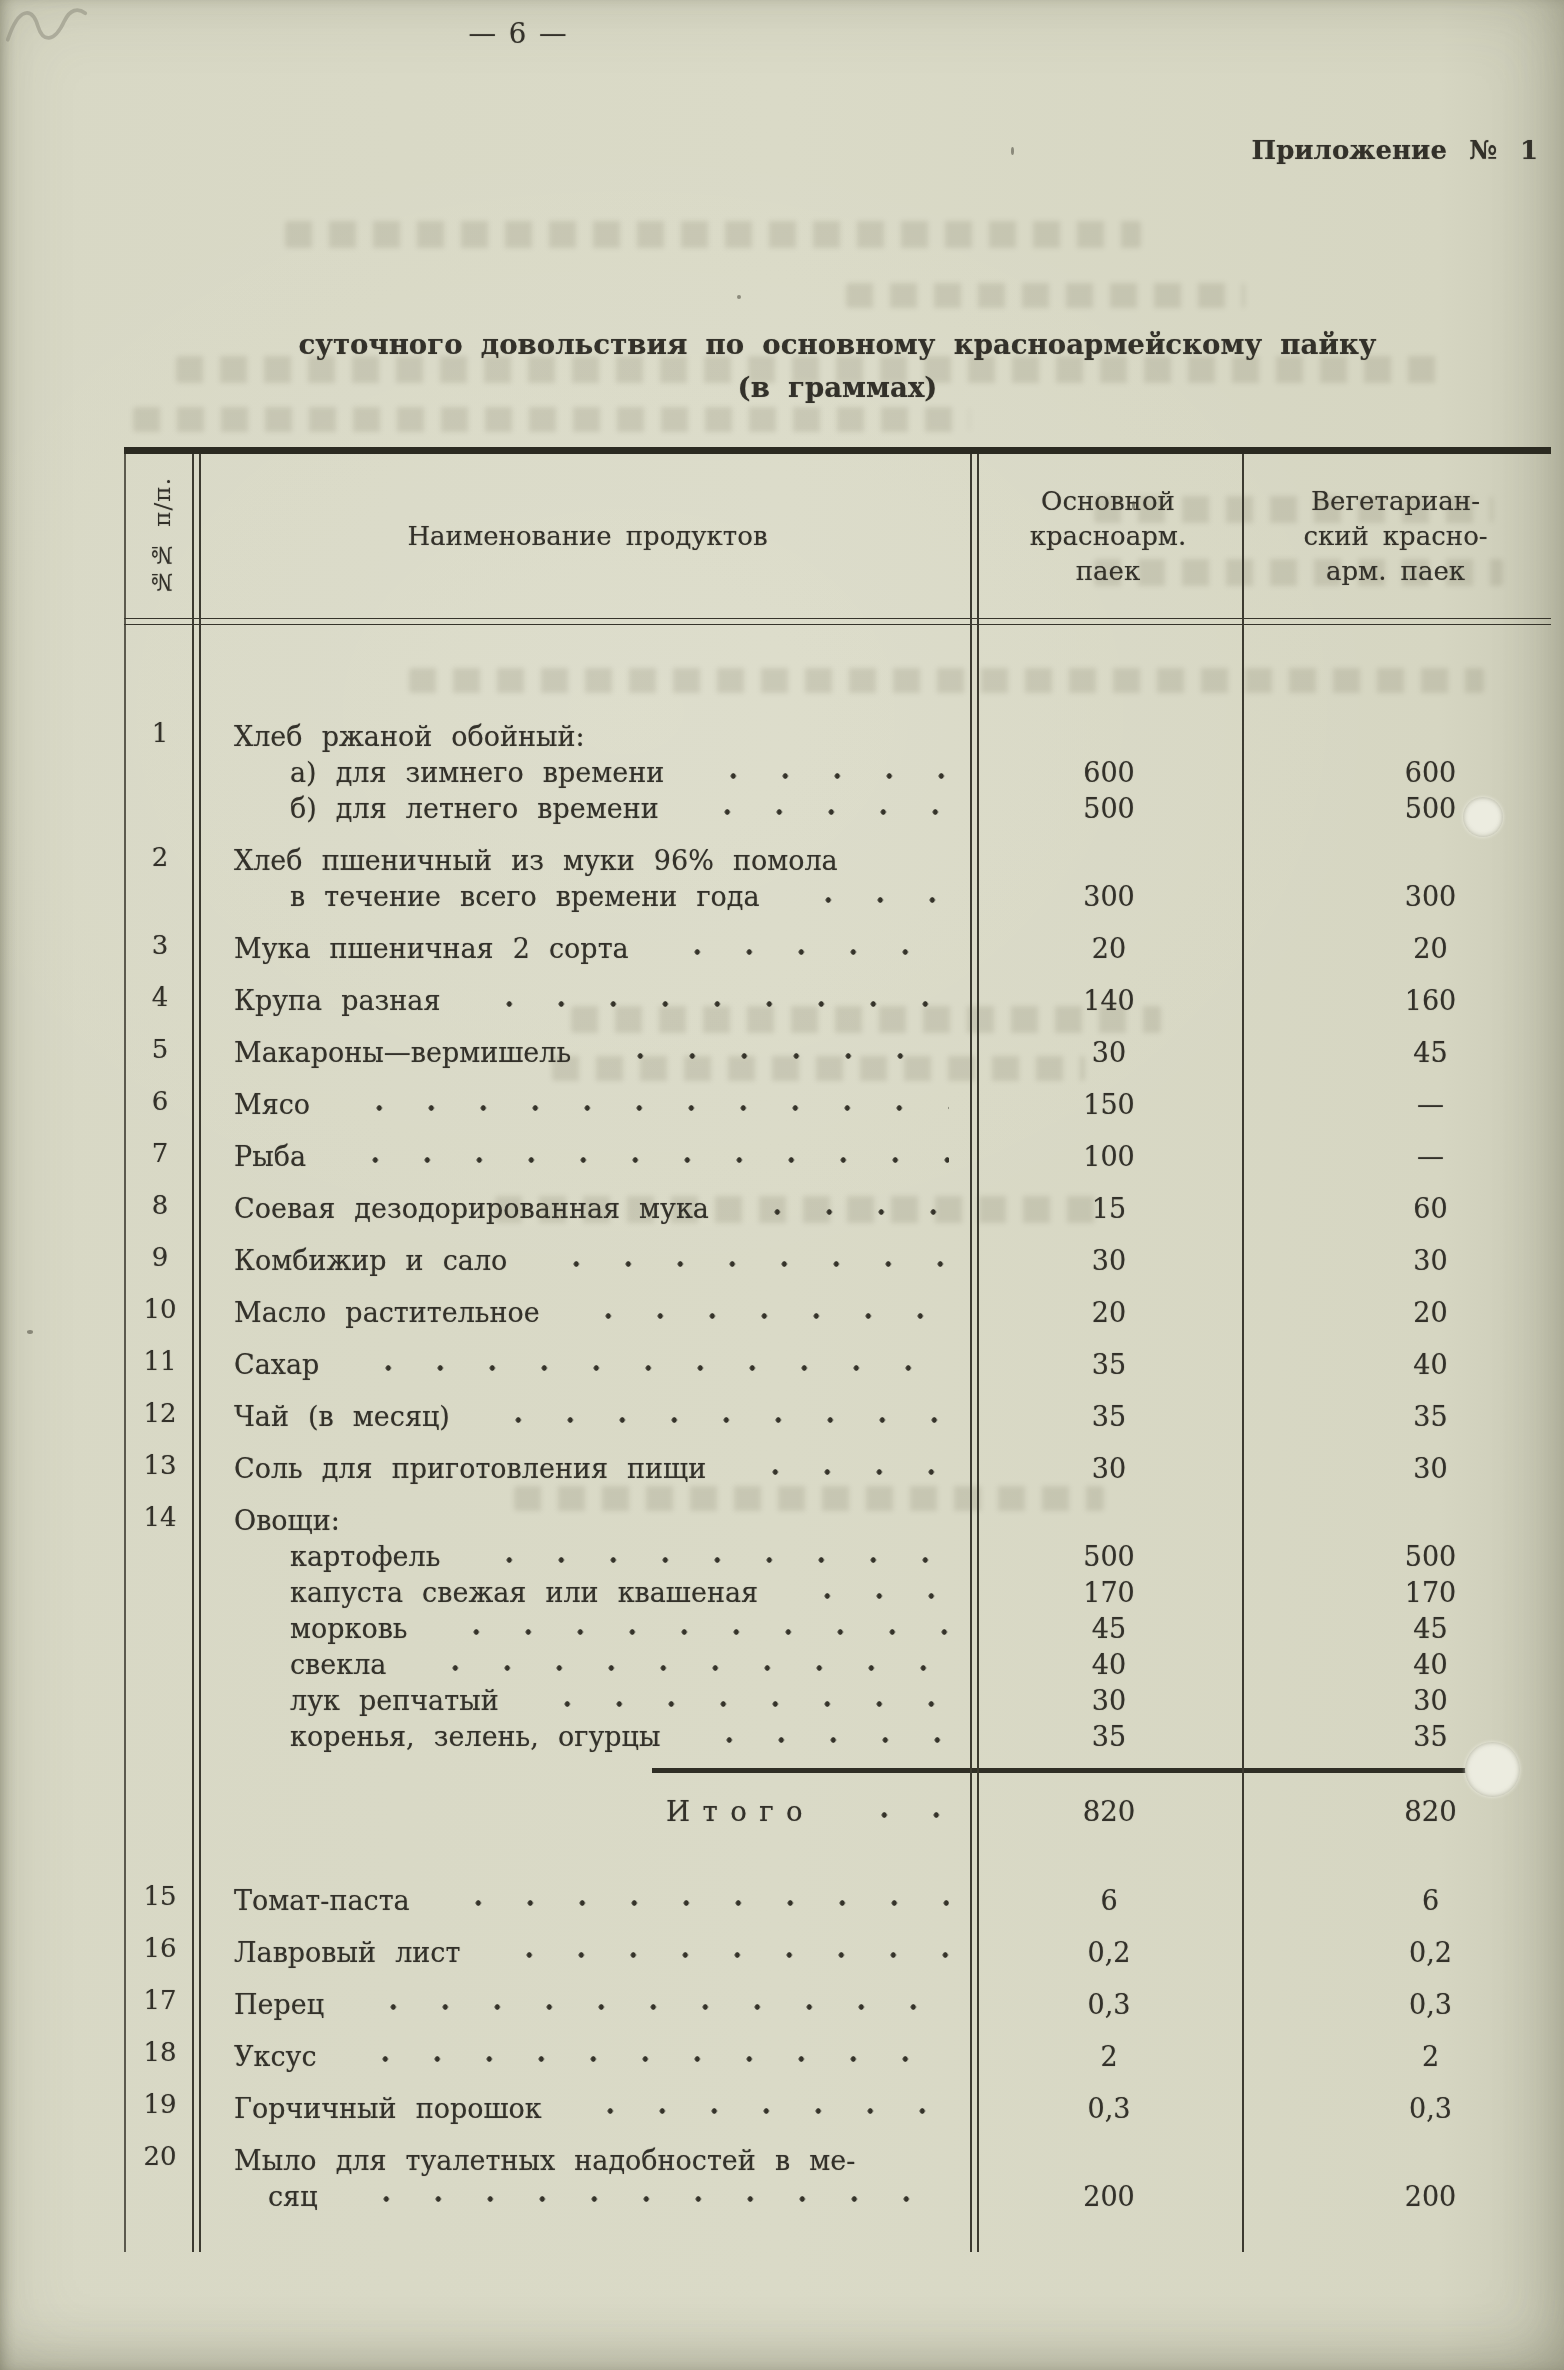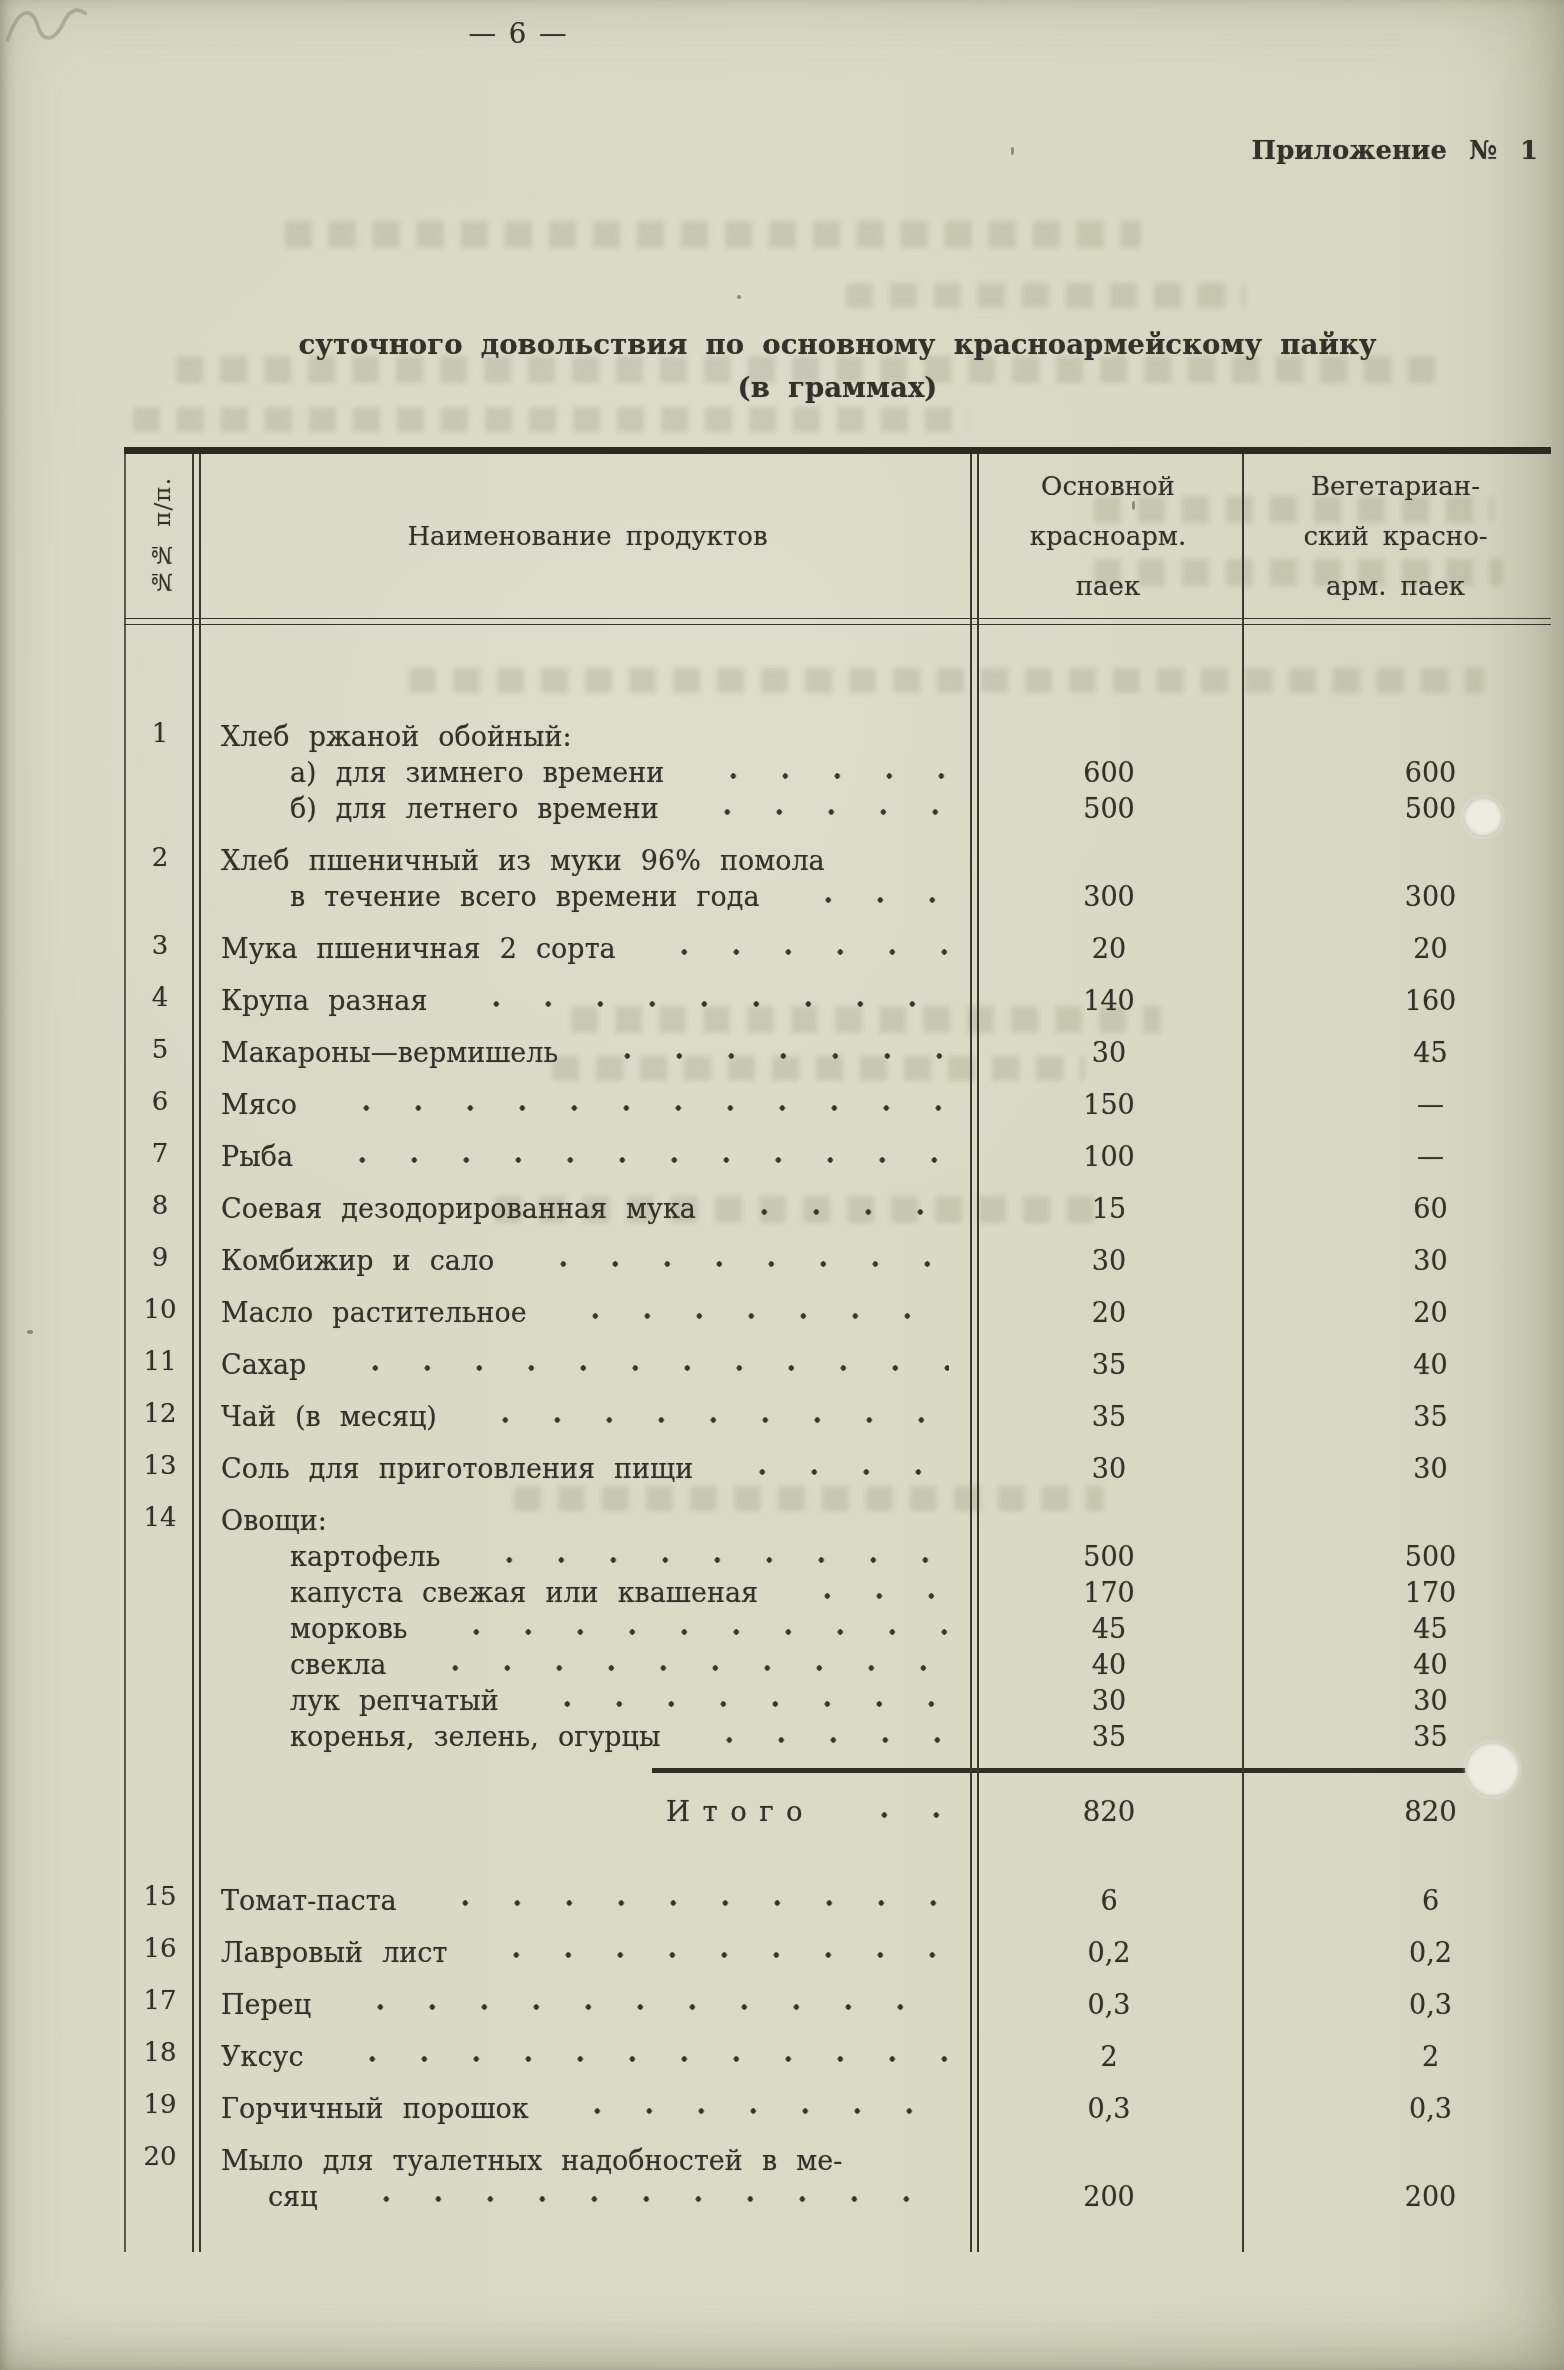--- a/index.html
+++ b/index.html
@@ -15,29 +15,29 @@
   }
   .ink { text-shadow: 0 0 1px rgba(43,41,33,.45); }
   .pagenum { position:absolute; top:17px; left:433px; width:171px; text-align:center; font-size:27.6px; letter-spacing:1.9px; }
   .annex { position:absolute; top:135px; right:27px; font-size:26px; font-weight:bold; word-spacing:13.3px; }
   .doc-title { position:absolute; top:241px; left:124px; width:1427px; text-align:center; font-size:35px; font-weight:bold; letter-spacing:2.9px; }
   .doc-sub { position:absolute; top:323px; left:124px; width:1427px; text-align:center; font-size:27.6px; font-weight:bold; line-height:43px; word-spacing:8.6px; }
 
   .table { position:absolute; left:124px; top:447px; width:1427px; height:1798px; border-top:7.6px solid #2b2a21; }
   .vl { position:absolute; top:0; bottom:0; width:1.9px; background:#3c3a30; }
   .thead { display:grid; grid-template-columns:76px 775px 266px 309px; align-items:center; height:164px; }
-  .th { text-align:center; font-size:26px; line-height:50px; white-space:pre-line; word-spacing:5.7px; }
+  .th { text-align:center; font-size:26px; line-height:35px; white-space:pre-line; word-spacing:5.7px; }
   .th-num { writing-mode:vertical-rl; transform:rotate(180deg); margin:0 auto; font-size:23px; white-space:nowrap; letter-spacing:1px; }
   .hsep { height:4.8px; border-top:1.9px solid #36342b; border-bottom:1.9px solid #36342b; }
 
   .tbody { padding:91px 0 0 76px; }
   .row { position:relative; margin-bottom:16px; }
   .num { position:absolute; left:-76px; top:1.9px; width:72px; text-align:center; font-size:26px; }
   .line { display:flex; align-items:flex-end; height:36px; width:1351px; font-size:27px; }
-  .nm { padding-left:21px; white-space:nowrap; word-spacing:10.5px; }
+  .nm { padding-left:34px; white-space:nowrap; word-spacing:10.5px; }
   .dots { flex:1 1 auto; height:11.4px; margin:0 27px 6.7px 28.5px;
     background-image: radial-gradient(circle, #35332a 2.3px, rgba(53,51,42,0) 2.9px);
     background-size:52px 9.5px; background-repeat:repeat-x; background-position:14.3px center; }
   .v1 { flex:0 0 266px; text-align:center; }
   .v2 { flex:0 0 309px; text-align:center; padding-left:68px; box-sizing:content-box; width:241px; flex-basis:241px; }
   .trule { height:4.8px; background:#2f2e25; margin:0 0 17px 452px; width:818px; }
   .totals { display:flex; align-items:flex-end; height:38px; width:1351px; font-size:27.6px; margin-bottom:52px; }
   .totals .lbl { padding-left:466px; letter-spacing:12.4px; white-space:nowrap; }
 
   .bleed { position:absolute; filter:blur(2.4px); opacity:.5; border-radius:3.8px;

